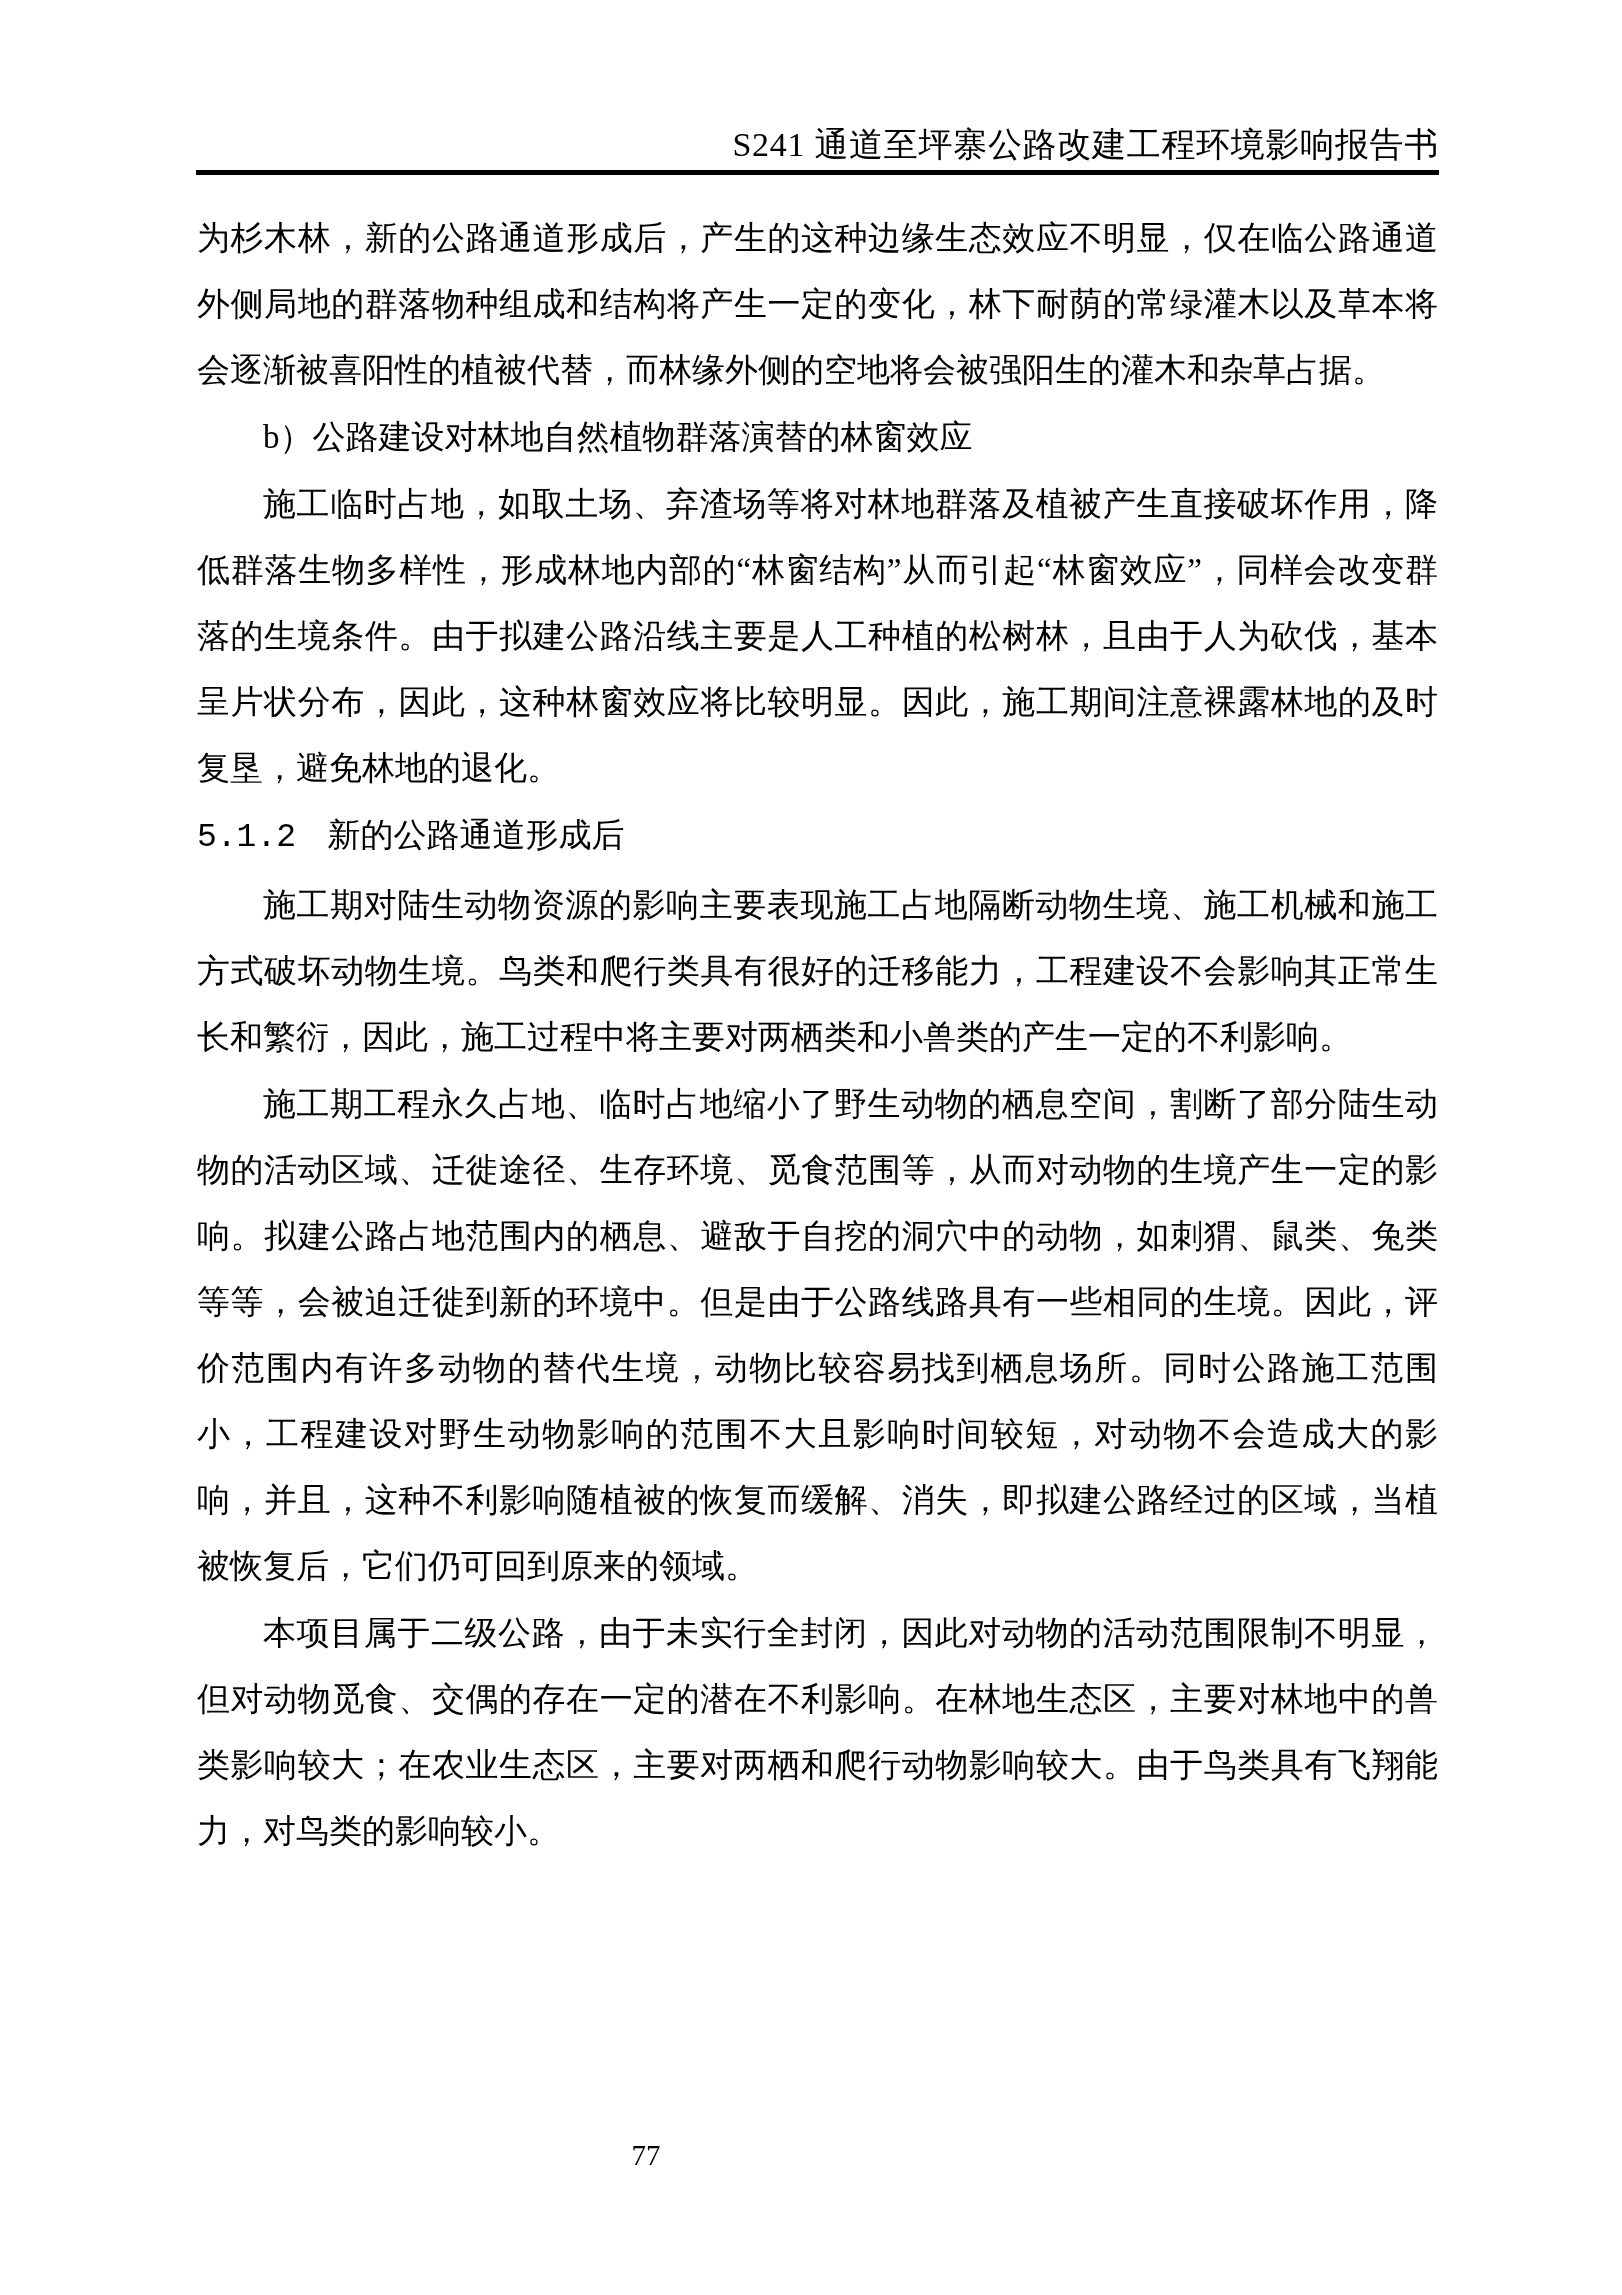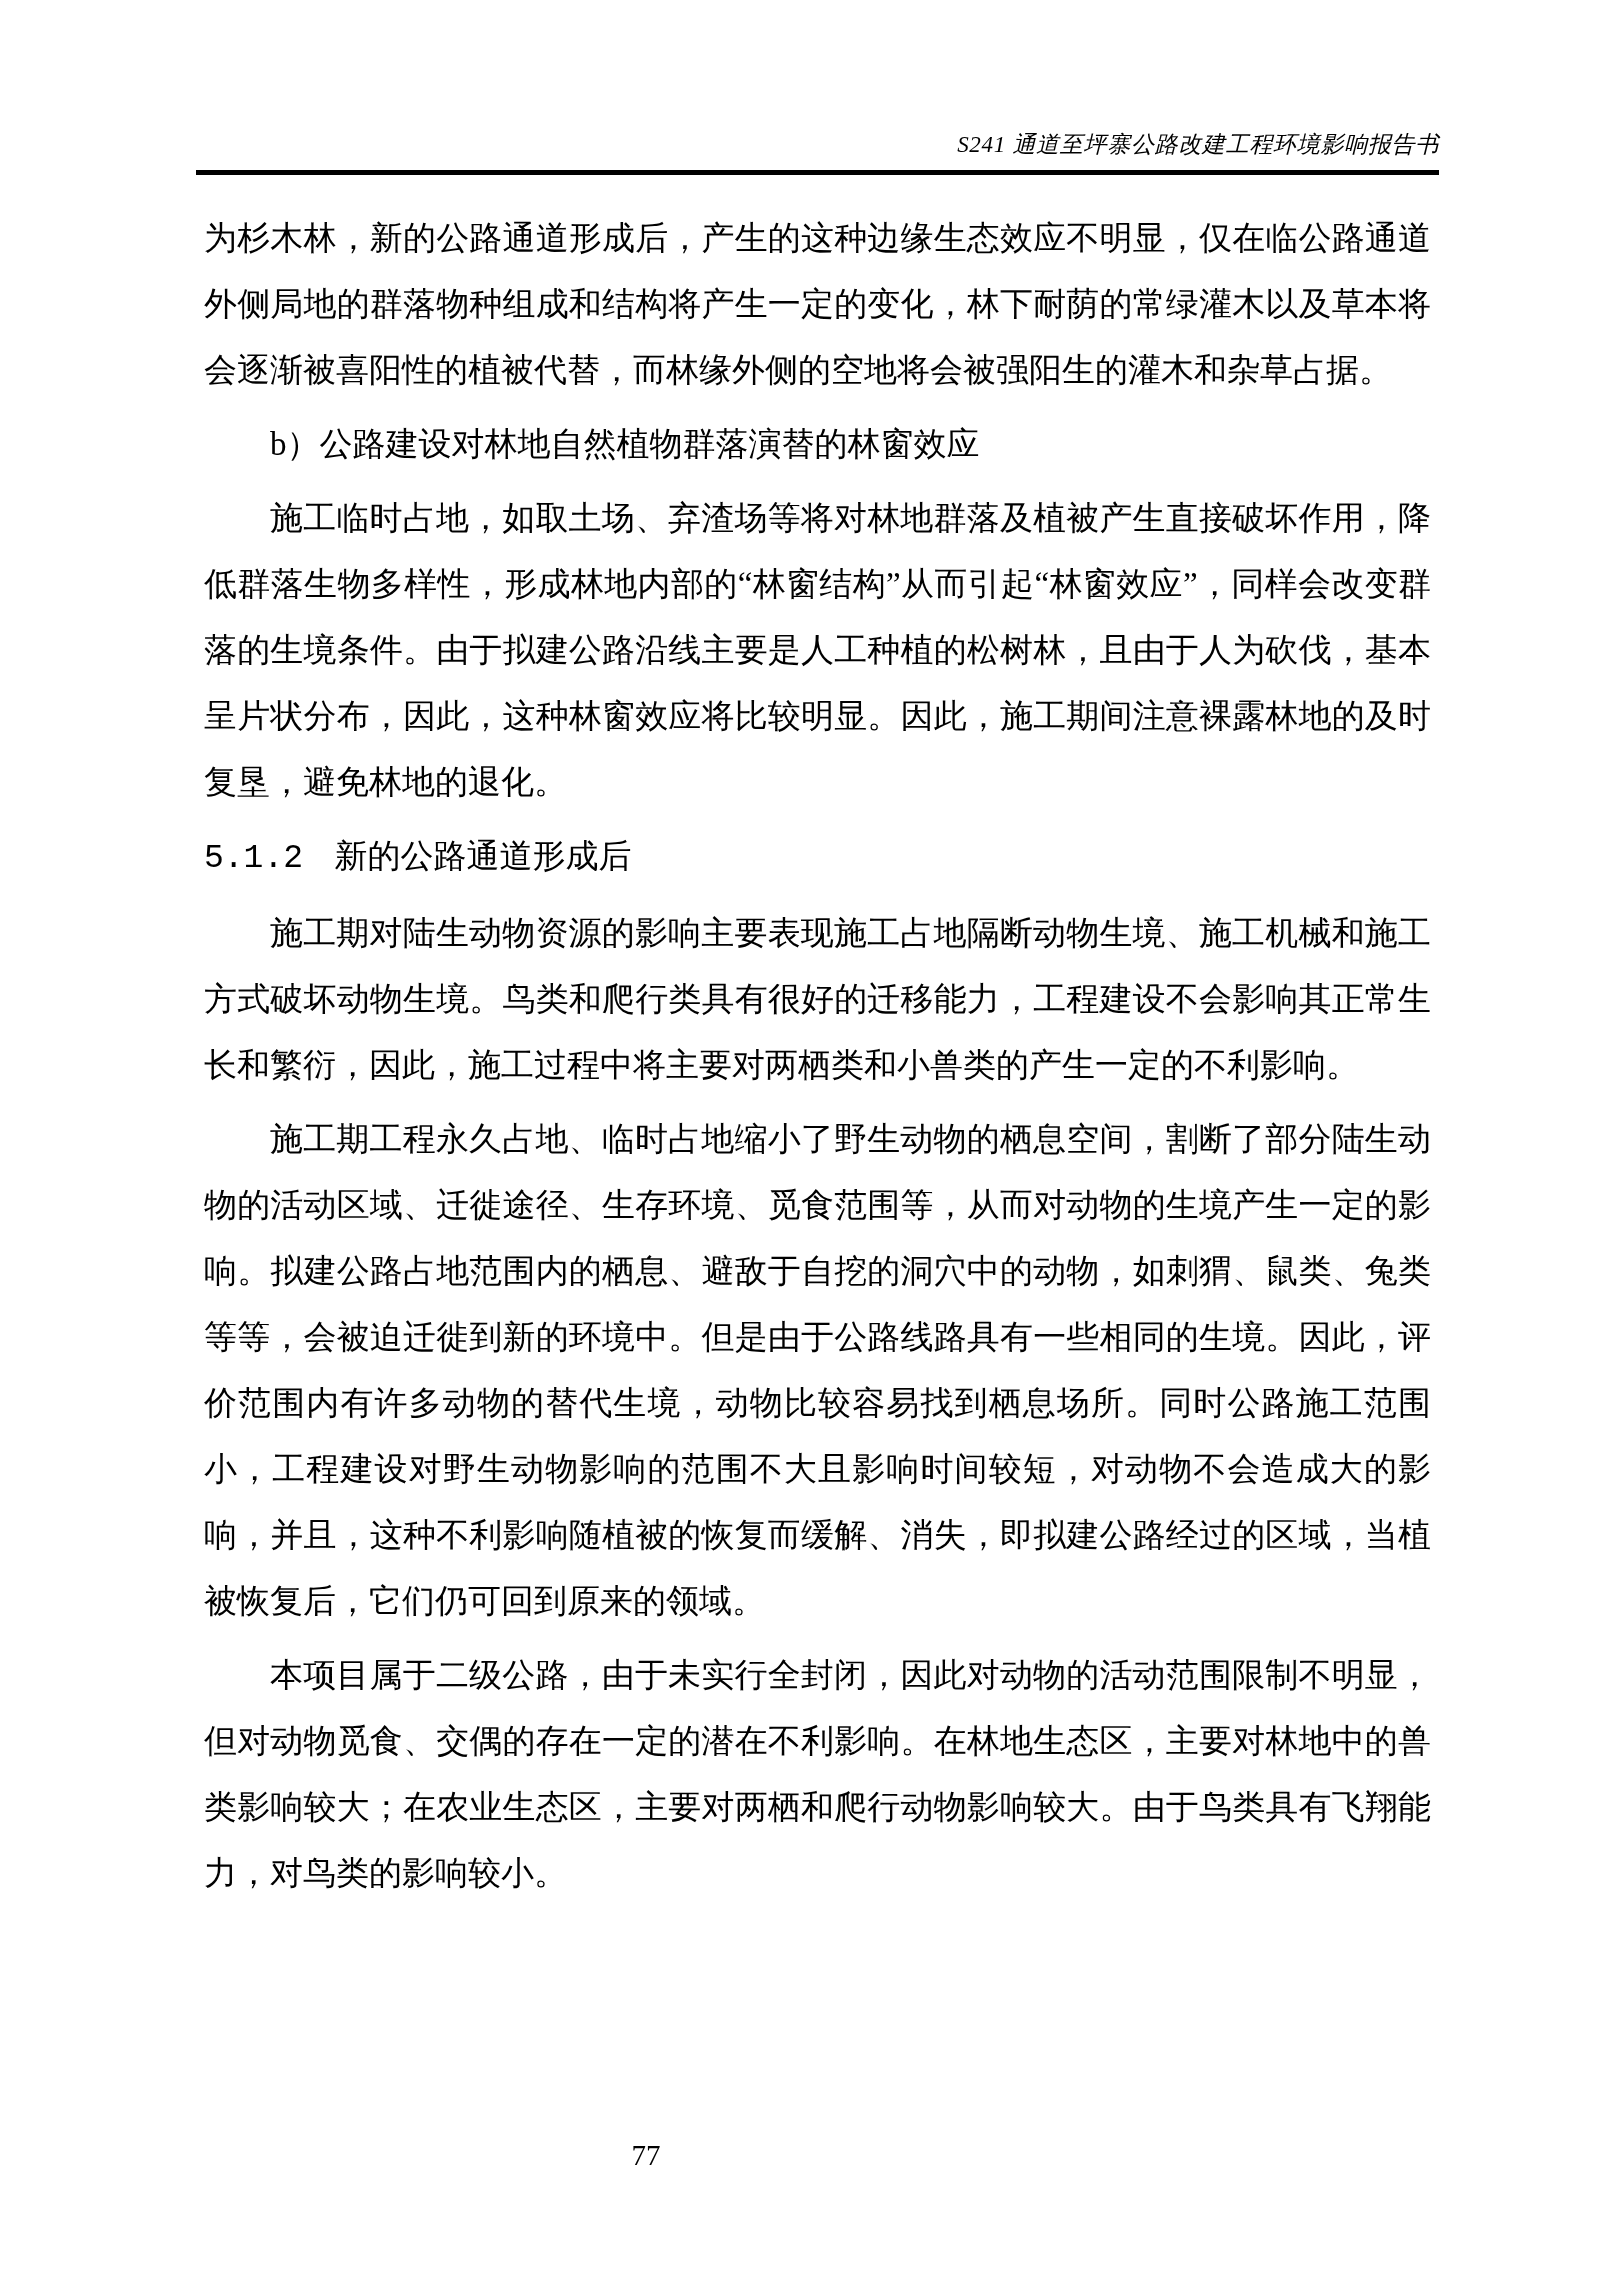--- a/index.html
+++ b/index.html
@@ -24,32 +24,31 @@
     top: 0;
   }
   
   .page-header {
     padding-top: 128px;
     padding-bottom: 9.2px;
     border-bottom: 5.2px solid #000000;
     text-align: right;
   }
   .header-title {
-    font-size: 23px;
+    font-size: 34px;
     line-height: 33px;
     letter-spacing: 0.7px;
     white-space: nowrap;
-    font-style: italic;
   }
   
   .doc-main {
     margin-top: 30px;
   }
   .doc-main p, .doc-main h3 {
-    margin: 8px;
+    margin: 1px;
     padding: 0;
     font-size: 33px;
     line-height: 66px;
     text-align: justify;
     text-justify: inter-ideograph;
     font-weight: normal;
     word-break: break-all;
   }
   .body-text {
     text-indent: 2em;

